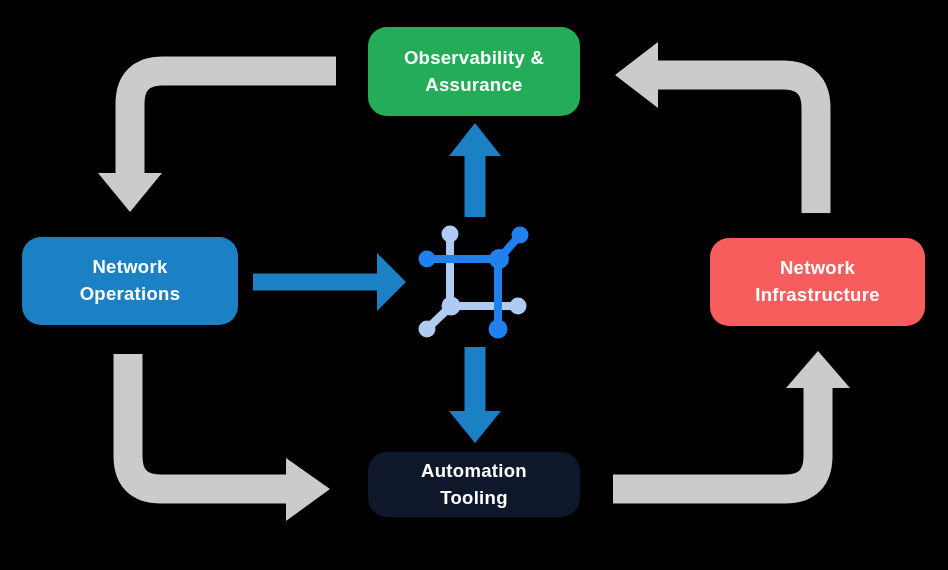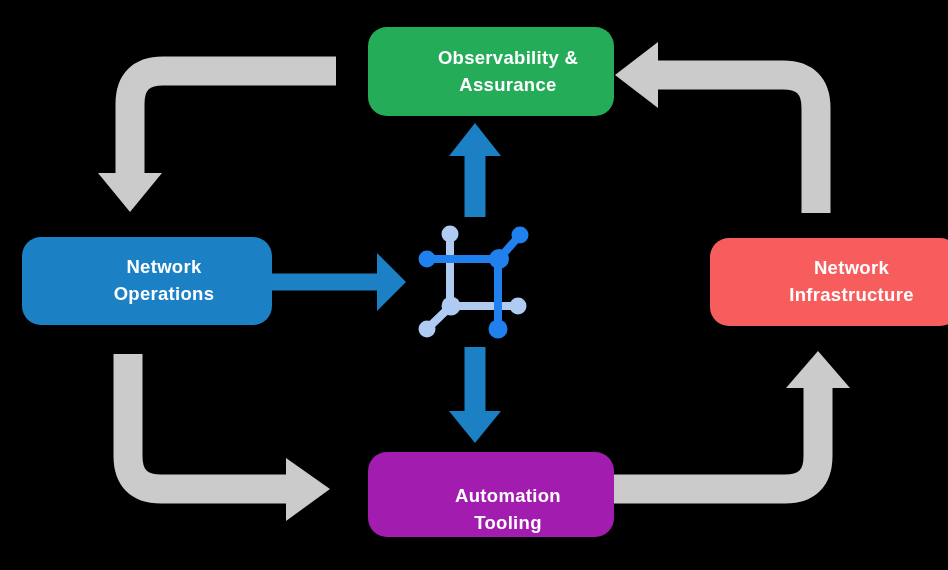--- a/index.html
+++ b/index.html
@@ -25,21 +25,20 @@
     border-radius: 19px;
     display: flex;
     align-items: center;
     justify-content: center;
     text-align: center;
     color: var(--label-text);
     font-size: 18.5px;
     font-weight: 600;
     line-height: 1.45;
     letter-spacing: 0.3px;
-    padding-left: 34px;
   }
   .node span { white-space: pre-line; }
   .shaft-gray { stroke: var(--arrow-gray); stroke-width: 29; fill: none; }
   .head-gray  { fill: var(--arrow-gray); }
   .shaft-blue { stroke: var(--arrow-blue); fill: none; }
   .head-blue  { fill: var(--arrow-blue); }
   .icon-line-light { stroke: var(--icon-blue-light); stroke-width: 8; stroke-linecap: round; fill: none; }
   .icon-line-dark  { stroke: var(--icon-blue-dark);  stroke-width: 8; stroke-linecap: round; fill: none; }
   .icon-dot-light  { fill: var(--icon-blue-light); }
   .icon-dot-dark   { fill: var(--icon-blue-dark); }
@@ -114,18 +113,18 @@
   <div class="node" style="left: 22px; top: 237px; width: 216px; height: 88px; background: rgb(28, 128, 197);">
     <span>Network
 Operations</span>
   </div>
 
   <div class="node" style="left: 710px; top: 238px; width: 215px; height: 88px; background: rgb(248, 93, 93);">
     <span>Network
 Infrastructure</span>
   </div>
 
-  <div class="node" style="left: 368px; top: 452px; width: 212px; height: 85px; background: #a21caf; align-items: flex-end;">
+  <div class="node" style="left: 368px; top: 452px; width: 212px; height: 65px; background: #0f172a;">
     <span>Automation
 Tooling</span>
   </div>
 
 </div>
 
 </body></html>

